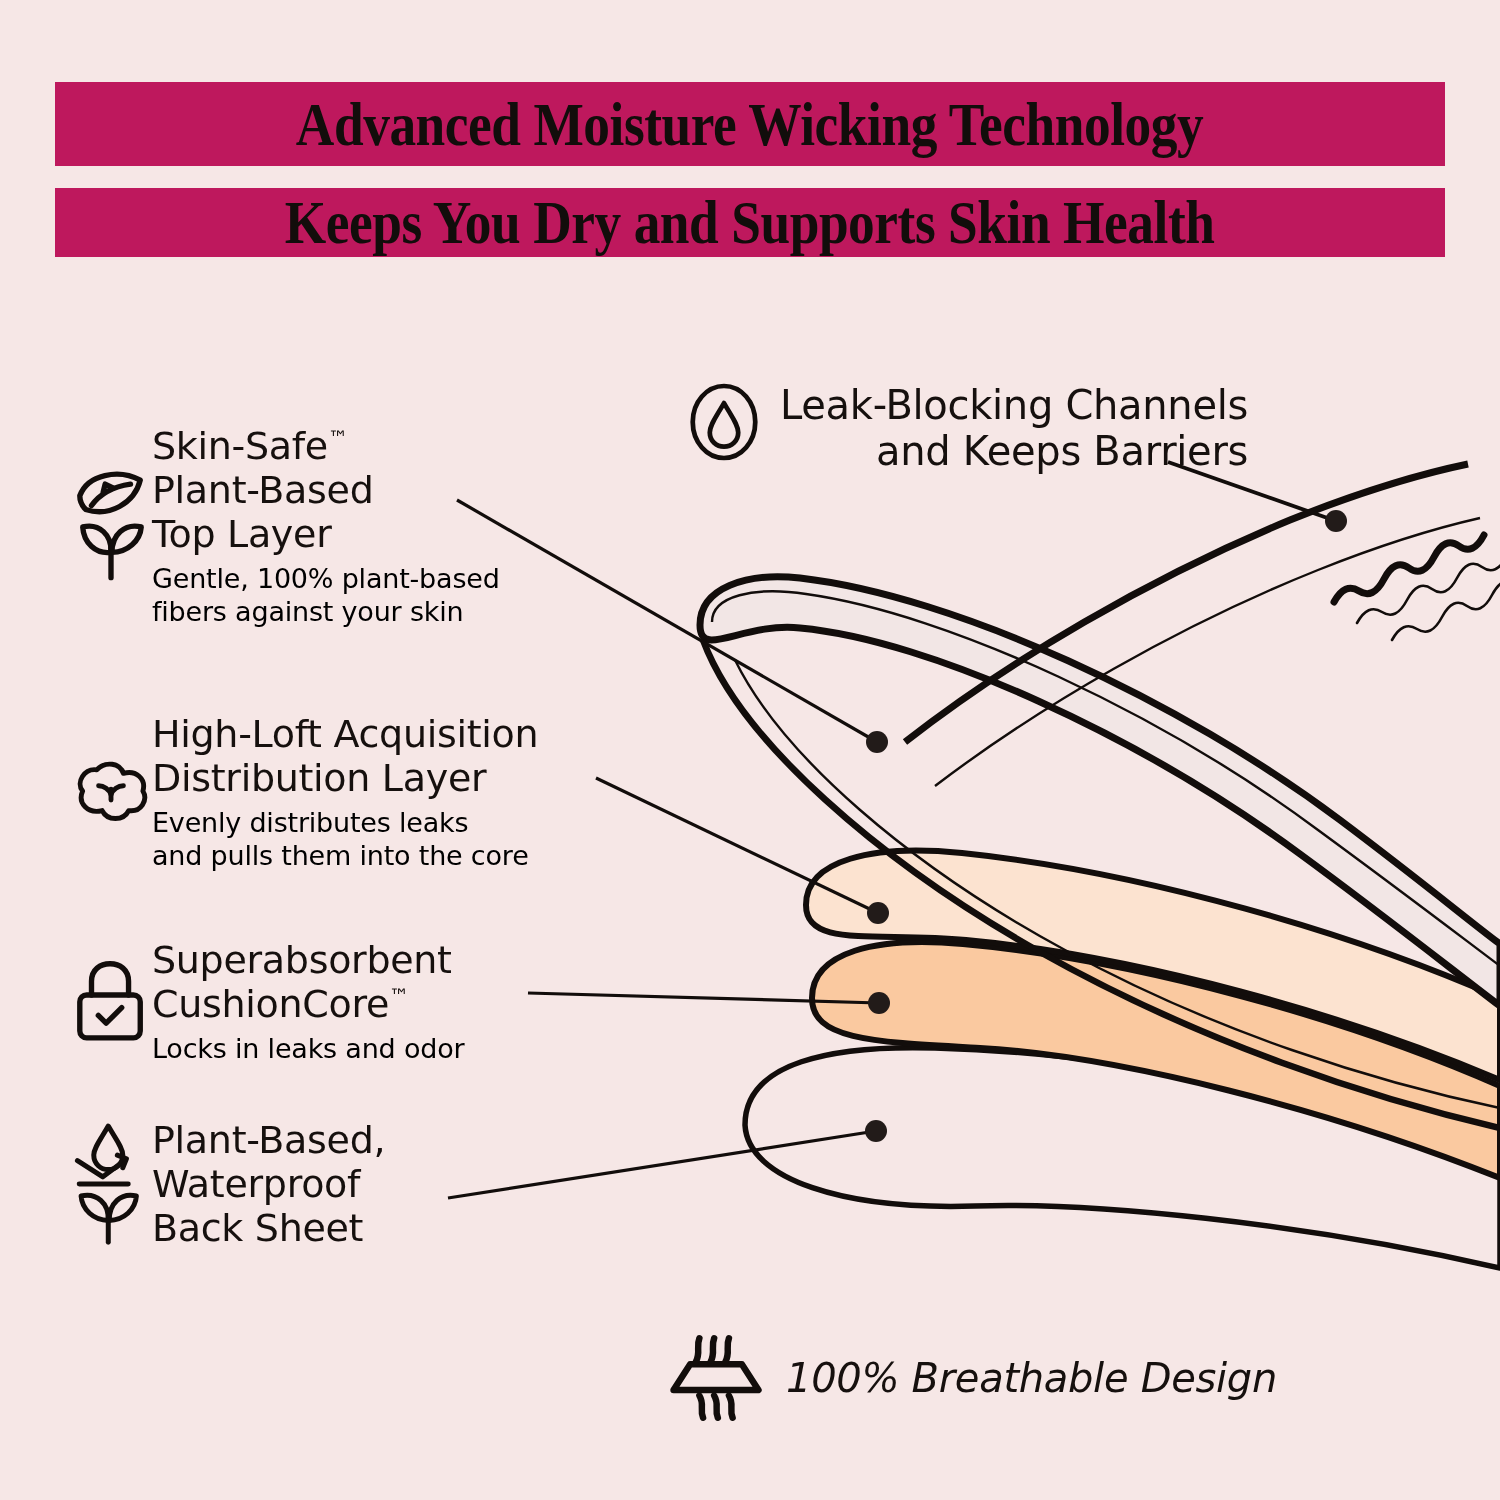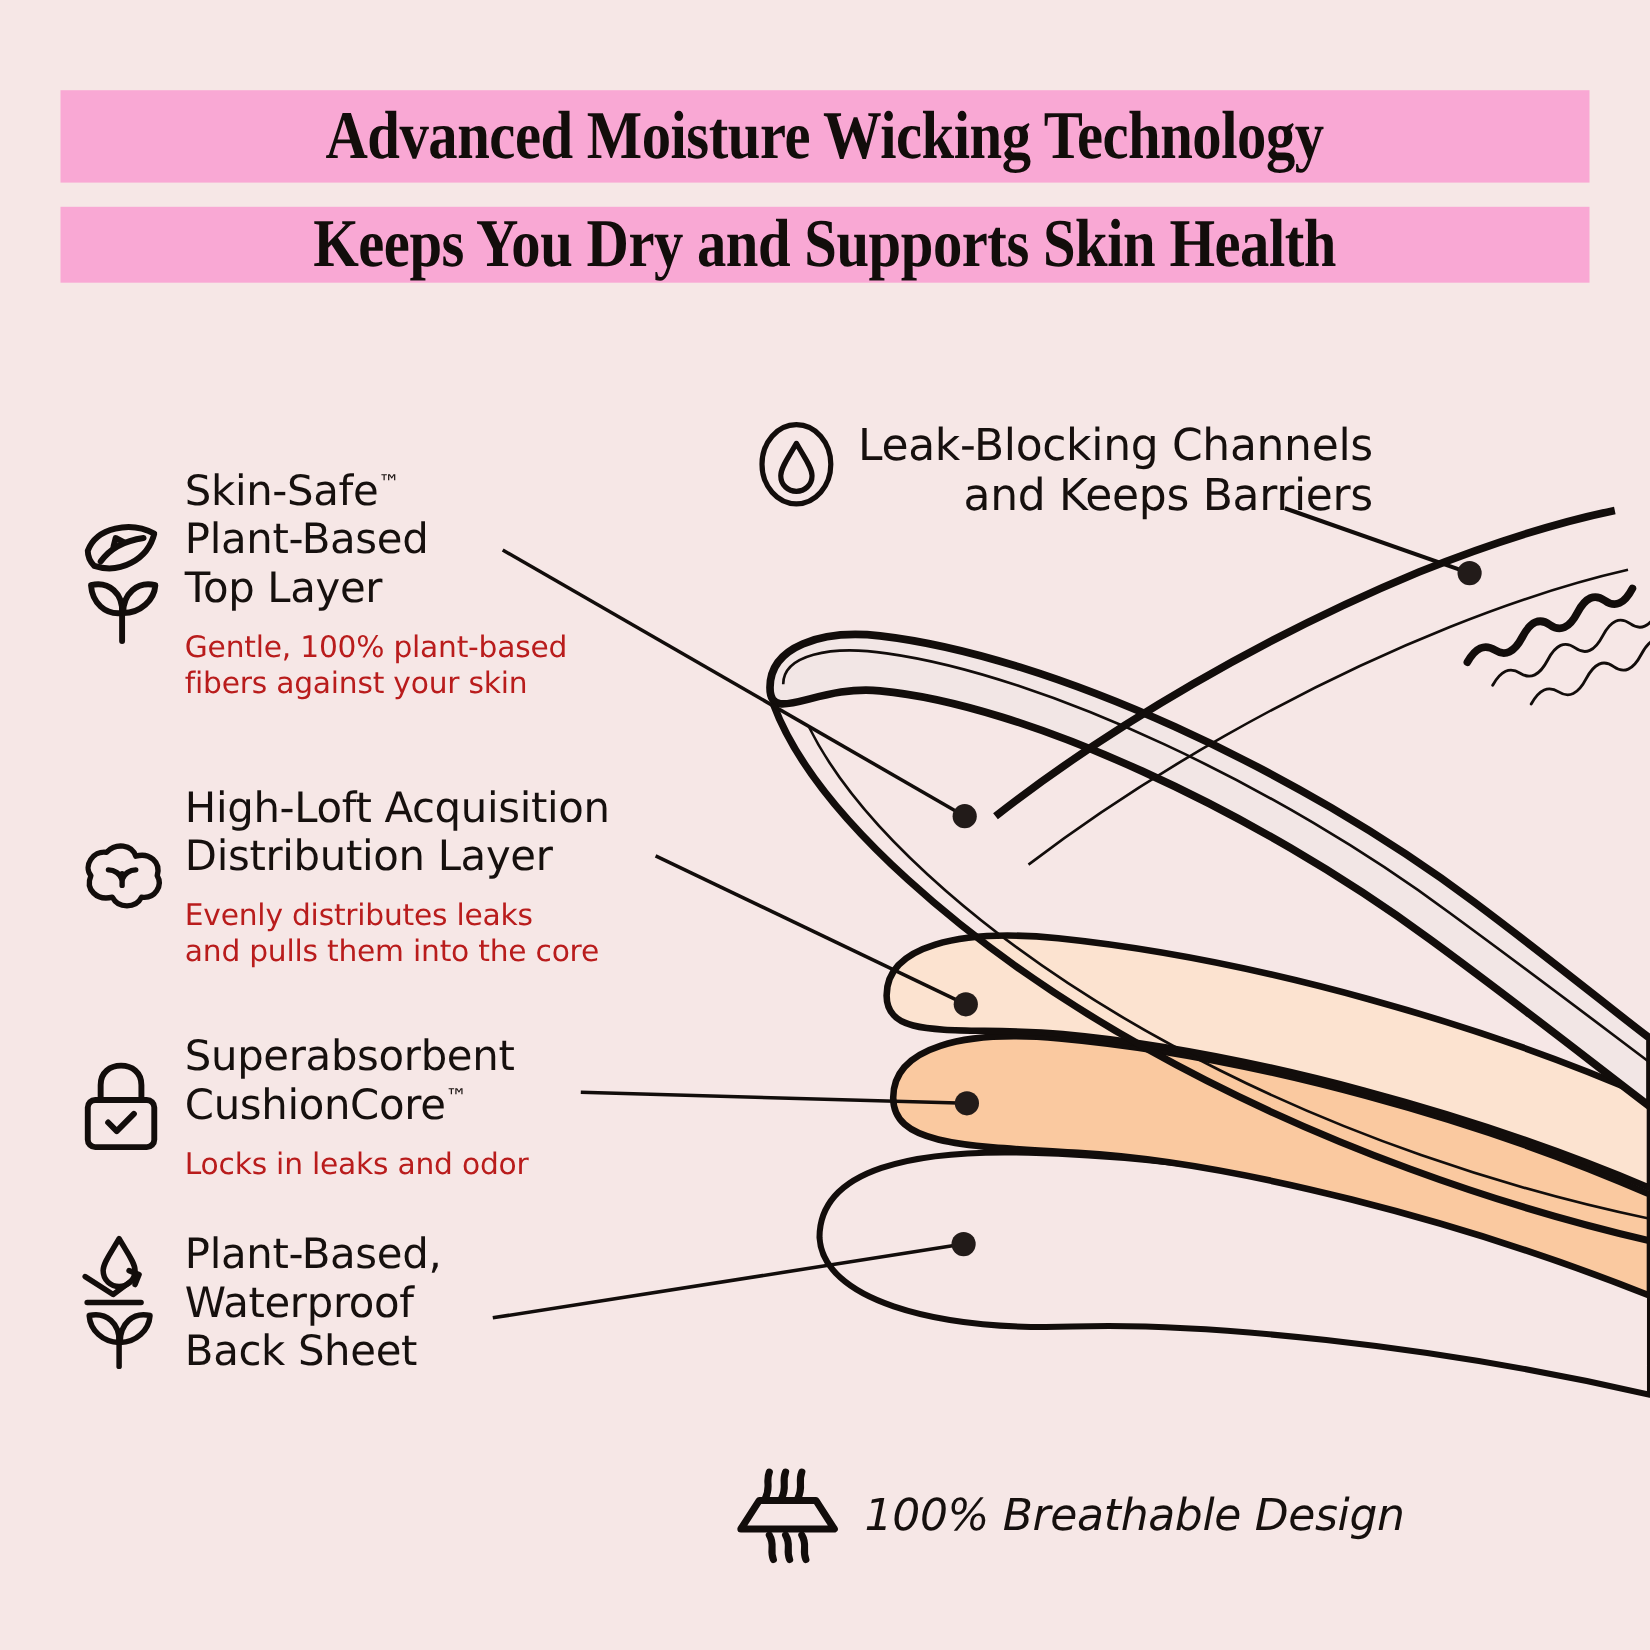--- a/index.html
+++ b/index.html
@@ -8,45 +8,45 @@
     background:#F6E7E6;
     font-family:"DejaVu Sans", sans-serif;
     overflow:hidden;
     position:relative;
   }
   #stage{position:absolute;inset:0;width:1500px;height:1500px;}
 
   
   .banner{
     position:absolute;
-    background:#f9a8d4;
+    background:#be185d;
     display:flex;align-items:center;justify-content:center;
     font-family:"Liberation Serif", serif;
     font-weight:bold;
     color:#120D0B;
     letter-spacing:-0.5px;
     white-space:nowrap;
   }
   #banner1{left:55px;top:82px;width:1390px;height:84px;font-size:62px;}
   #banner2{left:55px;top:188px;width:1390px;height:69px;font-size:62px;}
   .banner span{transform:scaleX(0.86);display:inline-block;transform-origin:center;}
 
   
-  .feature{position:absolute;display:flex;gap:18px;justify-content:center;}
+  .feature{position:absolute;display:flex;gap:2px;justify-content:center;}
   .feat-icon{flex:0 0 auto;width:78px;height:auto;}
   .feat-text{display:flex;flex-direction:column;}
   .feat-title{
     font-family:"DejaVu Sans", sans-serif;
     font-size:38px;line-height:1.16;color:#16100E;
     font-weight:400;letter-spacing:-0.3px;
   }
   .feat-sub{
     font-family:"DejaVu Sans", sans-serif;
-    font-size:27px;line-height:1.2;color:#b91c1c;
-    margin-top:17px;letter-spacing:-0.2px;
+    font-size:27px;line-height:1.2;color:#000000;
+    margin-top:7px;letter-spacing:-0.2px;
   }
   .feat-title sup{font-size:0.52em;vertical-align:super;line-height:0;}
 
   #f-skin{left:72px;top:424px;}
   #f-adl{left:72px;top:712px;}
   #f-core{left:72px;top:938px;}
   #f-back{left:72px;top:1118px;}
 
   
   #f-leak{position:absolute;left:688px;top:382px;display:flex;gap:20px;align-items:flex-start;}

